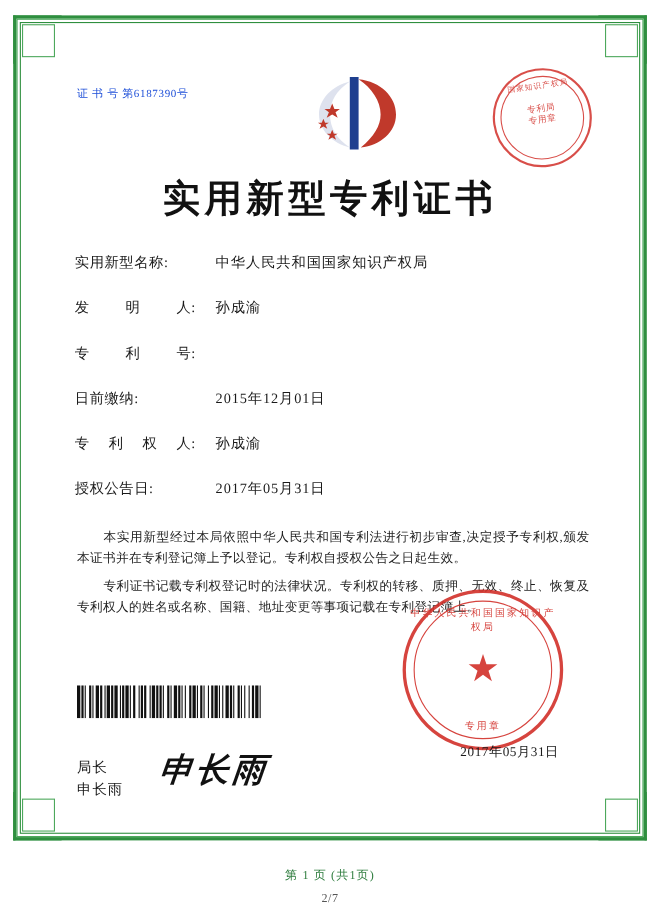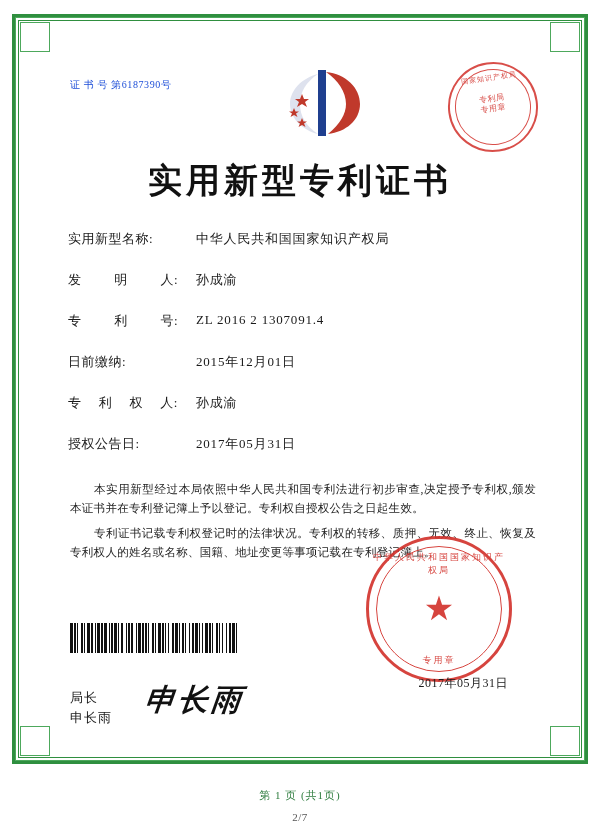--- a/index.html
+++ b/index.html
@@ -332,21 +332,20 @@
         </div>
         <div class="field-value">孙成渝</div>
       </div>
 
       <div class="field-row">
         <div class="field-label spread">
           <span>专</span>
           <span>利</span>
           <span>号:</span>
         </div>
-        <div class="field-value">ZL 2016 2 1307091.4</div>
       </div>
 
       <div class="field-row">
         <div class="field-label">日前缴纳:</div>
         <div class="field-value">2015年12月01日</div>
       </div>
 
       <div class="field-row">
         <div class="field-label spread">
           <span>专</span>

